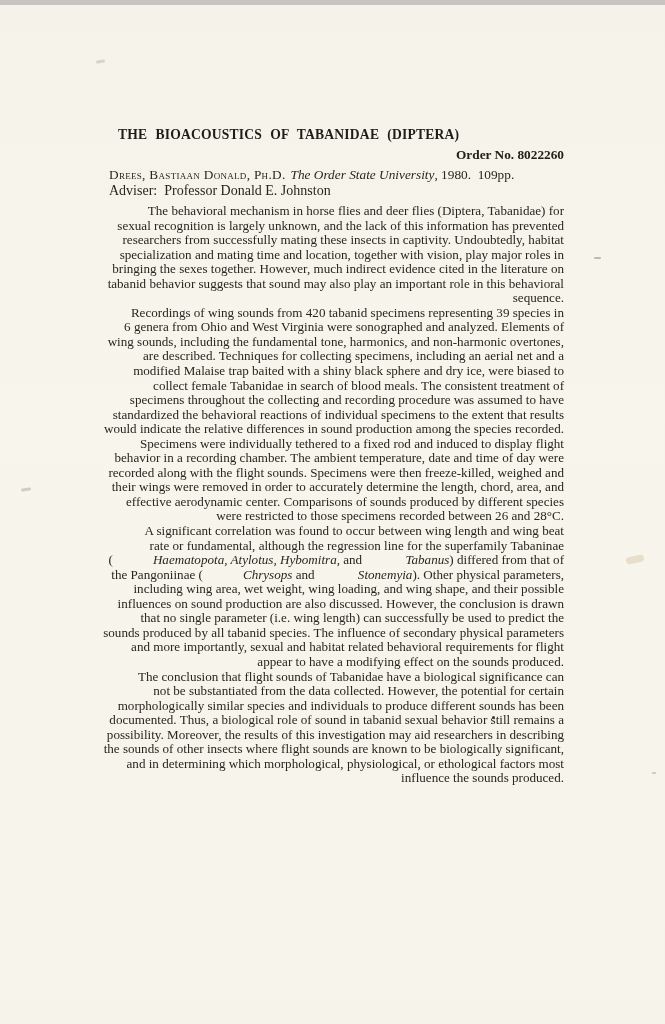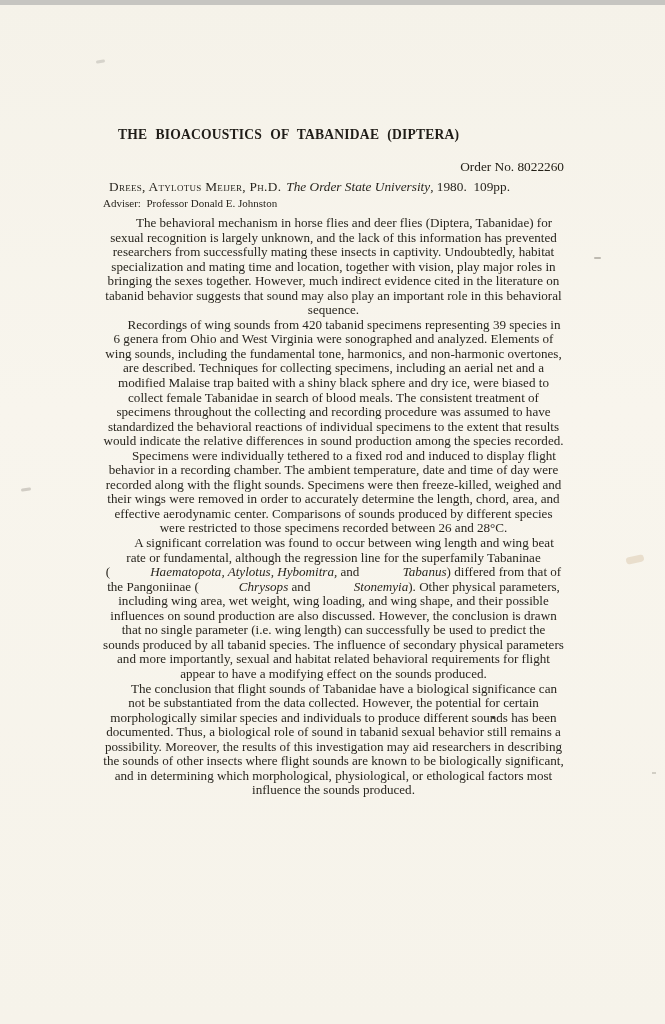--- a/index.html
+++ b/index.html
@@ -24,57 +24,57 @@
     width: 665px; height: 5px;
     background: #c6c5c1;
   }
   .content {
     position: absolute;
     left: 103px;
     top: 126px;
     width: 461px;
   }
   .title {
-    margin: 0 0 16px 15px;
+    margin: 0 0 4px 15px;
     font-size: 13.6px;
     line-height: 17px;
     font-weight: bold;
     color: #201d18;
     letter-spacing: 0.2px;
     word-spacing: 4.5px;
   }
   .order-line {
     margin: 3px 0 0 0;
     font-size: 13.3px;
     line-height: 16px;
-    font-weight: normal;
+    font-weight: bold;
     text-align: right;
     color: #242118;
   }
   .author-line {
     margin: 4px 0 0 6px;
     font-size: 13.3px;
     line-height: 16px;
   }
   .smallcaps {
     font-variant: small-caps;
     letter-spacing: 0.3px;
   }
   .italic { font-style: italic; margin-left: 40px; }
   .inst { margin-left: 5px; }
   .adviser-line {
-    margin: 0 0 0 0;
-    font-size: 11px;
+    margin: 0 0 0 6px;
+    font-size: 14px;
     line-height: 16px;
   }
   .abstract {
     margin-top: 5px;
     font-size: 13.1px;
     line-height: 14.55px;
-    text-align: center;
+    text-align: right;
   }
   .abstract p {
     margin: 0;
     text-indent: 21px;
   }
   .speck {
     position: absolute;
     pointer-events: none;
   }
   .spk-a { left: 96px;  top: 60px;  width: 9px;  height: 3px; background: #c9c6bd; opacity: .7; border-radius: 2px; transform: rotate(-10deg); }
@@ -88,21 +88,21 @@
 <body>
 
 <div class="scan">
   <div class="top-strip"></div>
 
   <div class="content">
     <h1 class="title">THE BIOACOUSTICS OF TABANIDAE (DIPTERA)</h1>
 
     <div class="order-line">Order No. 8022260</div>
 
-    <div class="author-line"><span class="smallcaps">Drees, Atylotus Meijer, Ph.D.</span><span class="italic inst">The Order State University</span><span>, 1980.&nbsp; 109pp.</span></div>
+    <div class="author-line"><span class="smallcaps">Drees, Bastiaan Donald, Ph.D.</span><span class="italic inst">The Order State University</span><span>, 1980.&nbsp; 109pp.</span></div>
 
     <div class="adviser-line">Adviser:&nbsp; Professor Donald E. Johnston</div>
 
     <div class="abstract">
       <p>The behavioral mechanism in horse flies and deer flies (Diptera, Tabanidae) for sexual recognition is largely unknown, and the lack of this information has prevented researchers from successfully mating these insects in captivity. Undoubtedly, habitat specialization and mating time and location, together with vision, play major roles in bringing the sexes together. However, much indirect evidence cited in the literature on tabanid behavior suggests that sound may also play an important role in this behavioral sequence.</p>
       <p>Recordings of wing sounds from 420 tabanid specimens representing 39 species in 6 genera from Ohio and West Virginia were sonographed and analyzed. Elements of wing sounds, including the fundamental tone, harmonics, and non-harmonic overtones, are described. Techniques for collecting specimens, including an aerial net and a modified Malaise trap baited with a shiny black sphere and dry ice, were biased to collect female Tabanidae in search of blood meals. The consistent treatment of specimens throughout the collecting and recording procedure was assumed to have standardized the behavioral reactions of individual specimens to the extent that results would indicate the relative differences in sound production among the species recorded.</p>
       <p>Specimens were individually tethered to a fixed rod and induced to display flight behavior in a recording chamber. The ambient temperature, date and time of day were recorded along with the flight sounds. Specimens were then freeze-killed, weighed and their wings were removed in order to accurately determine the length, chord, area, and effective aerodynamic center. Comparisons of sounds produced by different species were restricted to those specimens recorded between 26 and 28°C.</p>
       <p><span>A significant correlation was found to occur between wing length and wing beat rate or fundamental, although the regression line for the superfamily Tabaninae (</span><span class="italic">Haematopota, Atylotus, Hybomitra,</span><span> and </span><span class="italic">Tabanus</span><span>) differed from that of the Pangoniinae (</span><span class="italic">Chrysops</span><span> and </span><span class="italic">Stonemyia</span><span>). Other physical parameters, including wing area, wet weight, wing loading, and wing shape, and their possible influences on sound production are also discussed. However, the conclusion is drawn that no single parameter (i.e. wing length) can successfully be used to predict the sounds produced by all tabanid species. The influence of secondary physical parameters and more importantly, sexual and habitat related behavioral requirements for flight appear to have a modifying effect on the sounds produced.</span></p>
       <p>The conclusion that flight sounds of Tabanidae have a biological significance can not be substantiated from the data collected. However, the potential for certain morphologically similar species and individuals to produce different sounds has been documented. Thus, a biological role of sound in tabanid sexual behavior still remains a possibility. Moreover, the results of this investigation may aid researchers in describing the sounds of other insects where flight sounds are known to be biologically significant, and in determining which morphological, physiological, or ethological factors most influence the sounds produced.</p>
     </div>

